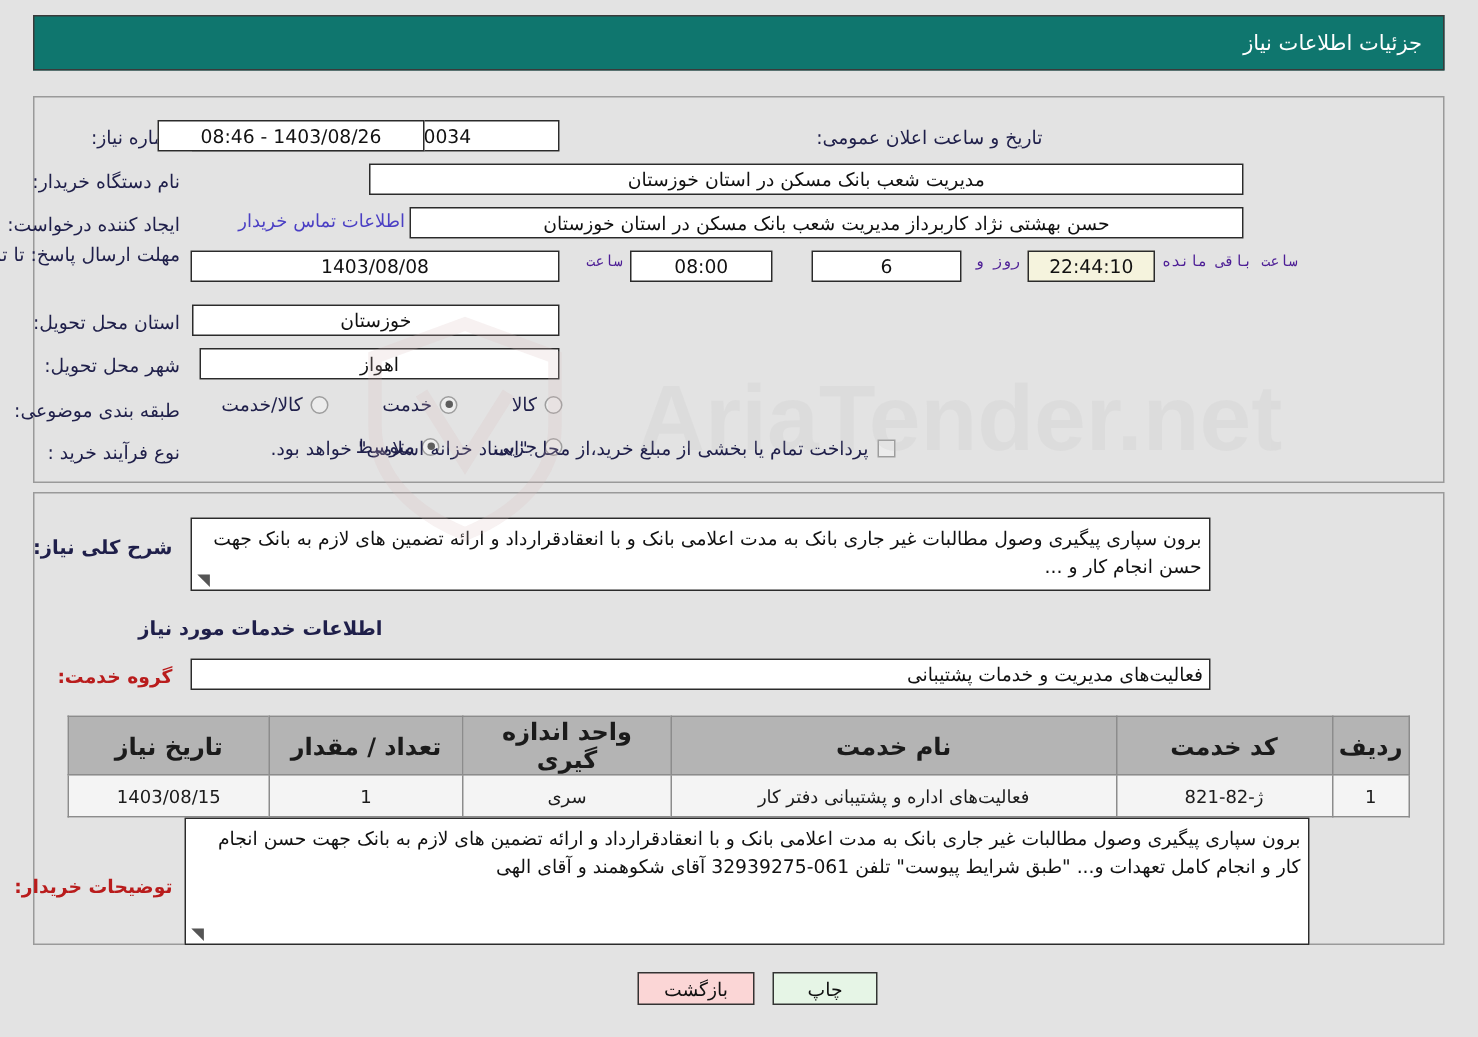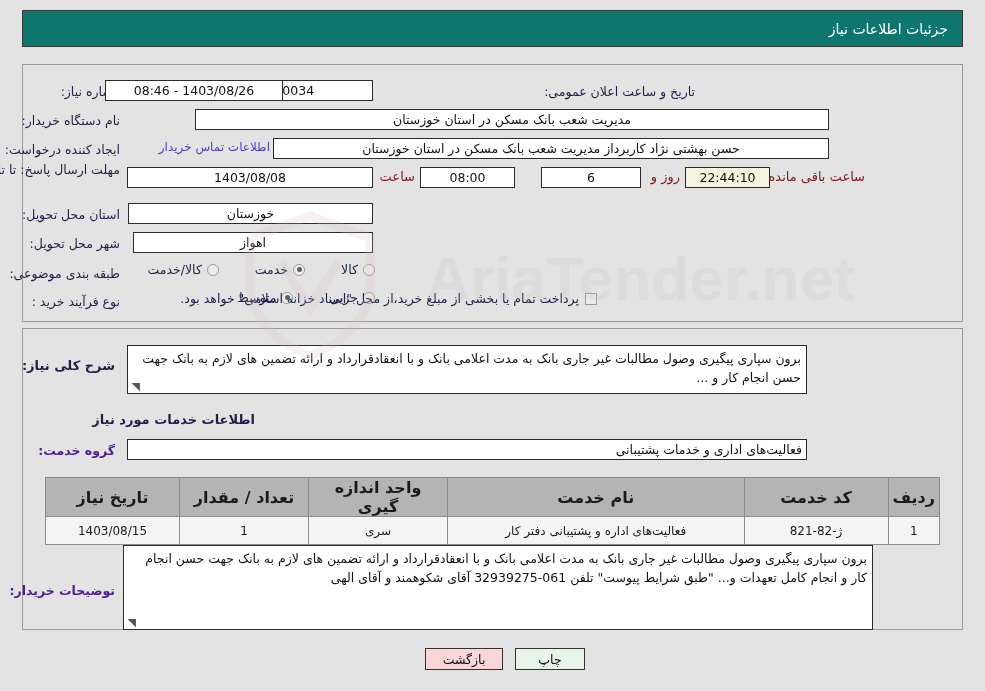--- a/index.html
+++ b/index.html
@@ -62,21 +62,21 @@
     height:21px;
     font-size:12.5px;
     color:#111;
     display:flex;align-items:center;
     padding:0 4px;
     overflow:hidden;white-space:nowrap;
   }
   .fld.center{justify-content:center;}
   .fld.rightalign{justify-content:flex-start;}
   .fld.cream{background:#f5f3dd;}
-  .plain{font-size:13px;color:#7f1d1d;white-space:nowrap;}
+  .plain{font-size:10px;color:#4c1d95;white-space:nowrap;font-family:Liberation Mono, monospace;}
   .linktext{font-size:12px;color:#4a3fc4;white-space:nowrap;}
 
   
   .radio{
     width:12px;height:12px;border-radius:50%;
     border:1px solid #9d9d9d;
     background:#ececec;
     box-sizing:border-box;
     display:inline-block;
     position:relative;
@@ -104,21 +104,21 @@
   }
   .tbox .grip{
     position:absolute;left:2px;bottom:1px;width:10px;height:10px;
     color:#555;font-size:11px;line-height:10px;
   }
 
   .sectionhead{
     position:absolute;font-size:13px;color:#1f1f4a;font-weight:bold;
     white-space:nowrap;
   }
-  .boldlbl{font-weight:bold;color:#4c1d95;font-size:12.5px;white-space:nowrap;}
+  .boldlbl{font-weight:bold;color:#b91c1c;font-size:12.5px;white-space:nowrap;}
 
   
   #needtable{
     position:absolute;left:45px;top:477px;width:895px;
     border-collapse:collapse;
     font-size:12px;
     background:#fff;
   }
   #needtable th{
     background:#b4b4b4;
@@ -176,21 +176,21 @@
 <div class="fld center" style="position:absolute;right:612px;top:80px;width:245px;">1103009021000034</div>
 
 <div class="row" style="right:290px;top:80px;">
   <span class="lbl">تاریخ و ساعت اعلان عمومی:</span>
 </div>
 <div class="fld center" style="position:absolute;right:702px;top:80px;width:178px;left:105px;">1403/08/26 - 08:46</div>
 
 <div class="row" style="right:865px;top:109px;">
   <span class="lbl">نام دستگاه خریدار:</span>
 </div>
-<div class="fld rightalign" style="position:absolute;right:156px;top:109px;width:634px;justify-content:center;">مدیریت شعب بانک مسکن در استان خوزستان</div>
+<div class="fld rightalign" style="position:absolute;right:156px;top:109px;width:583px;justify-content:center;">مدیریت شعب بانک مسکن در استان خوزستان</div>
 
 <div class="row" style="right:865px;top:138px;">
   <span class="lbl">ایجاد کننده درخواست:</span>
 </div>
 <div class="fld" style="position:absolute;right:156px;top:138px;width:556px;justify-content:center;">حسن بهشتی نژاد کاربرداز مدیریت شعب بانک مسکن در استان خوزستان</div>
 <div style="position:absolute;right:715px;top:140px;left:170px;text-align:left;">
   <span class="linktext">اطلاعات تماس خریدار</span>
 </div>
 
 <div class="row" style="right:865px;top:162px;width:120px;flex-direction:column;align-items:flex-end;height:auto;">
@@ -254,21 +254,21 @@
 
 <div class="sectionhead" style="right:870px;top:358px;font-weight:bold;">شرح کلی نیاز:</div>
 <div class="tbox" style="right:178px;top:345px;width:680px;height:49px;position:absolute;text-align:right;">
   <span>برون سپاری پیگیری وصول مطالبات غیر جاری بانک به مدت اعلامی بانک و با انعقادقرارداد و ارائه تضمین های لازم به بانک جهت حسن انجام کار و ...</span>
   <span class="grip">◥</span>
 </div>
 
 <div class="sectionhead" style="right:730px;top:412px;font-weight:bold;">اطلاعات خدمات مورد نیاز</div>
 
 <div class="boldlbl" style="position:absolute;right:870px;top:443px;">گروه خدمت:</div>
-<div class="fld" style="position:absolute;right:178px;top:439px;width:680px;justify-content:flex-start;">فعالیت‌های اداری و خدمات پشتیبانی</div>
+<div class="fld" style="position:absolute;right:178px;top:439px;width:680px;justify-content:flex-start;">فعالیت‌های مدیریت و خدمات پشتیبانی</div>
 
 <table id="needtable">
   <thead>
     <tr>
       <th style="width:35px;">ردیف</th>
       <th style="width:135px;">کد خدمت</th>
       <th>نام خدمت</th>
       <th style="width:130px;">واحد اندازه گیری</th>
       <th style="width:120px;">تعداد / مقدار</th>
       <th style="width:125px;">تاریخ نیاز</th>

